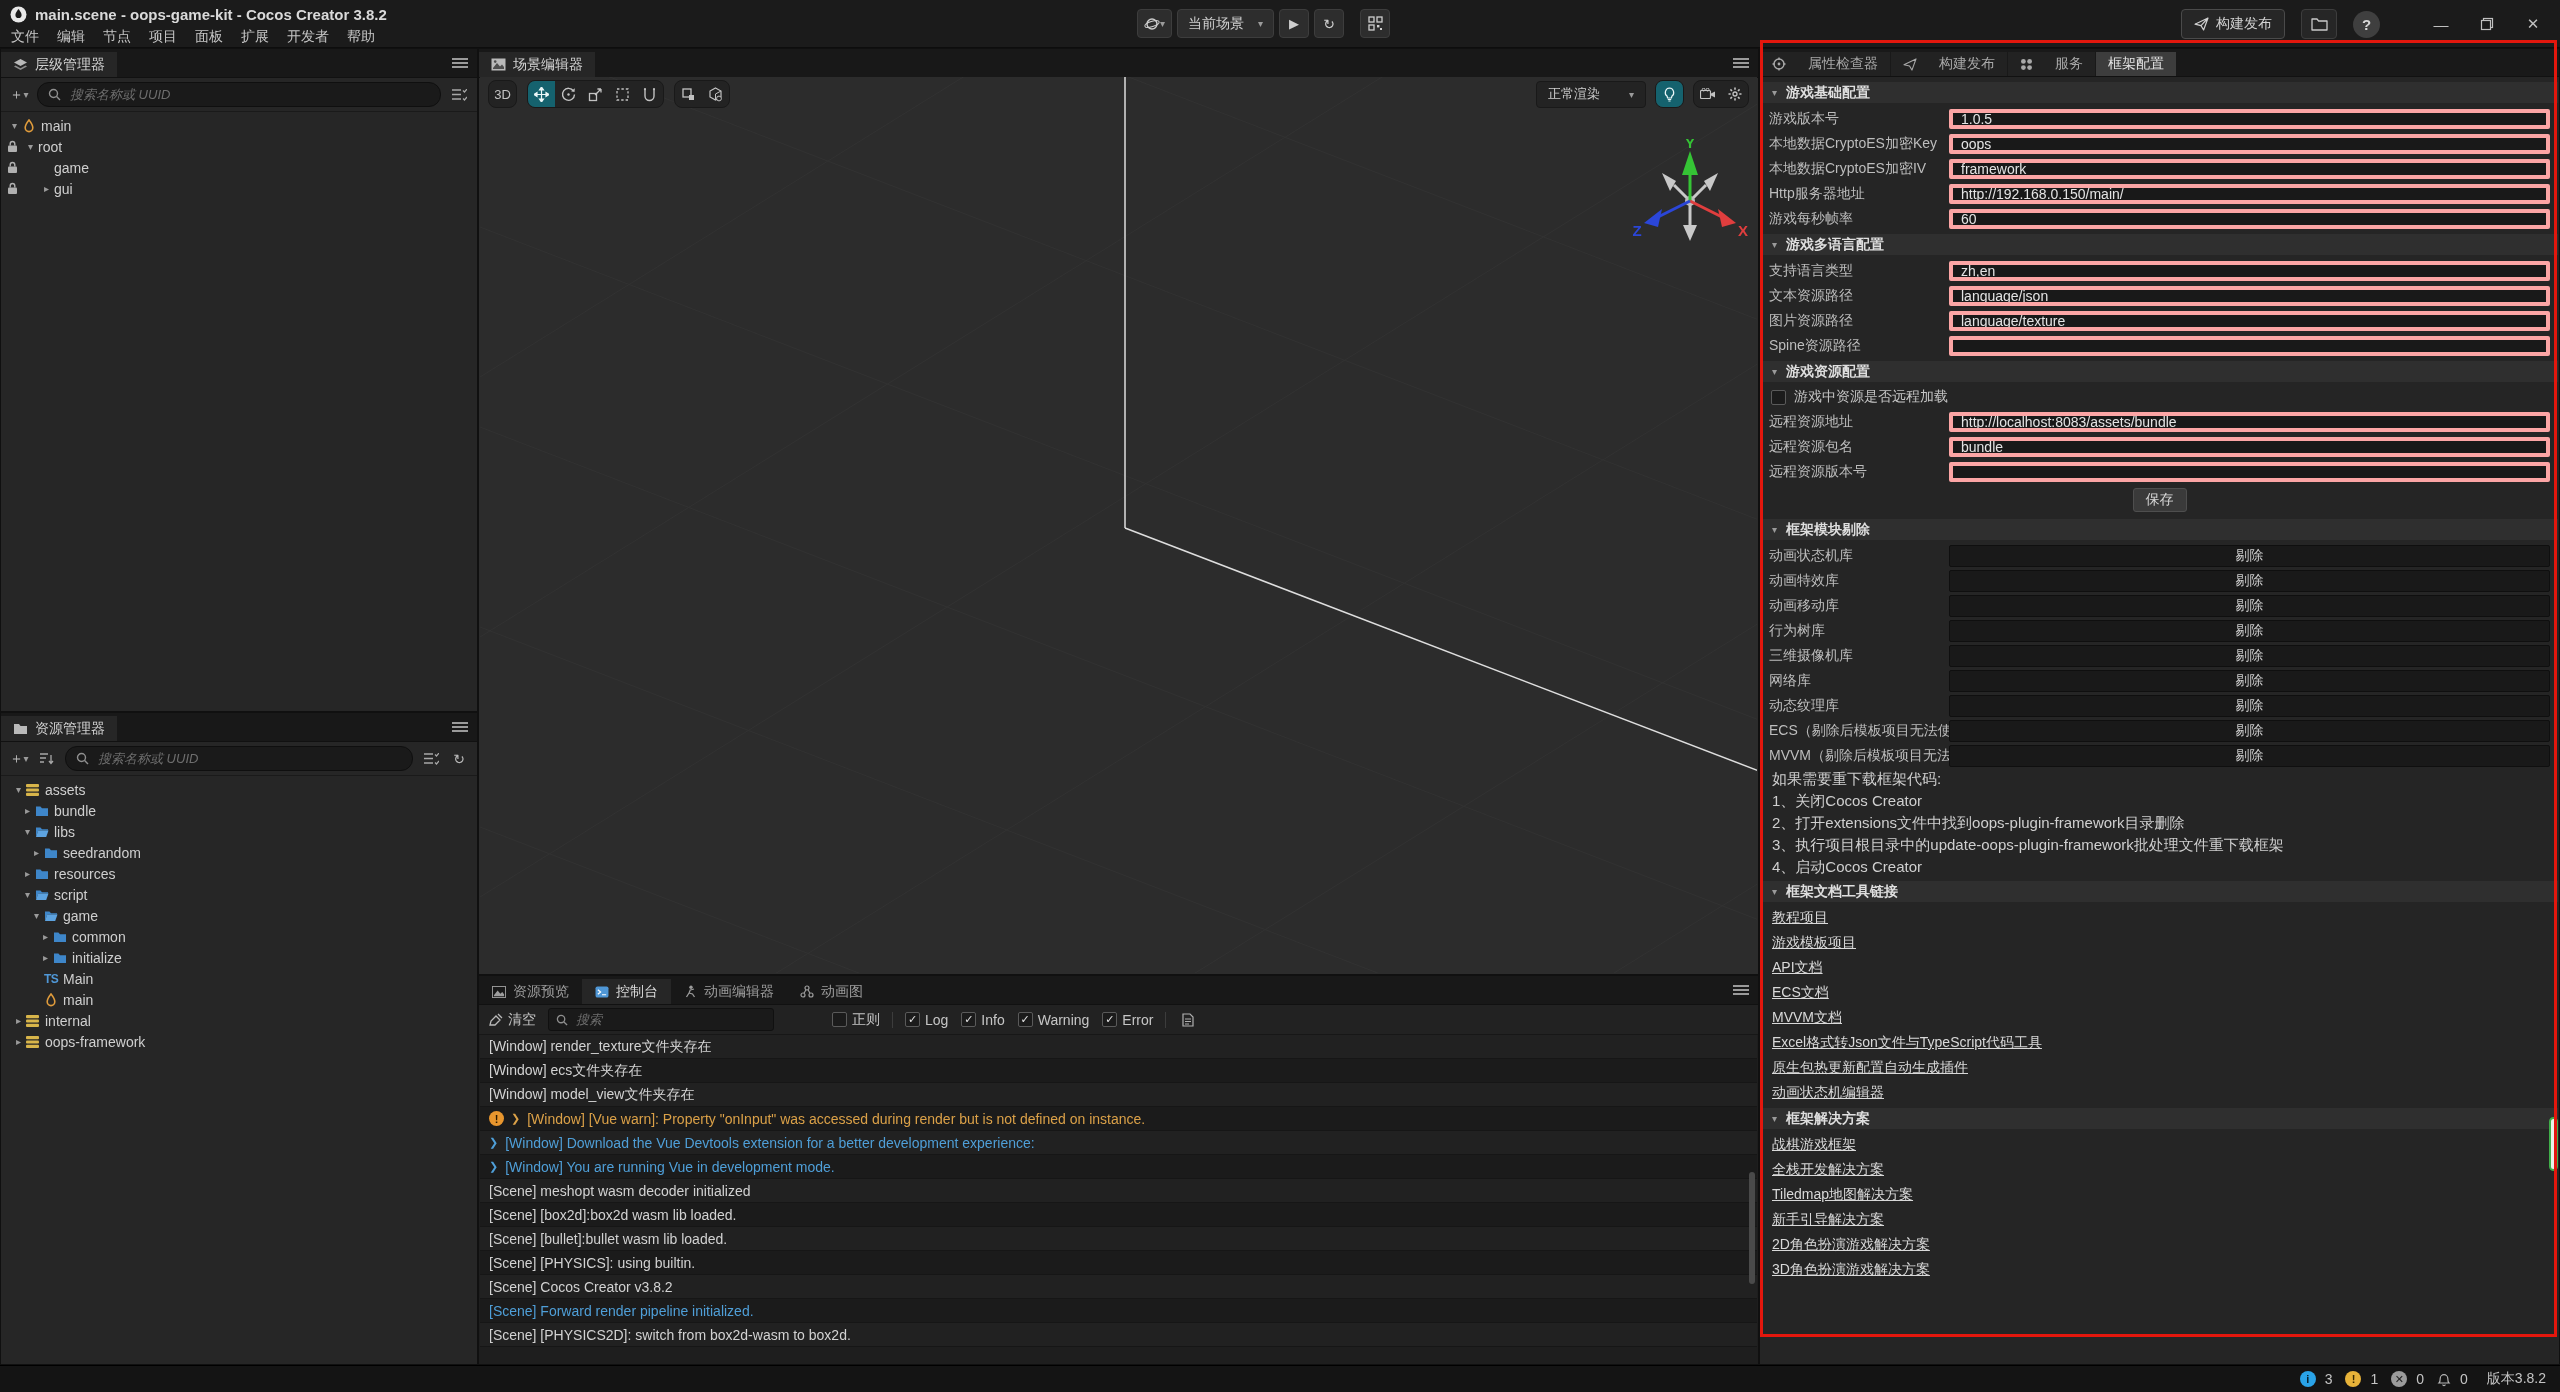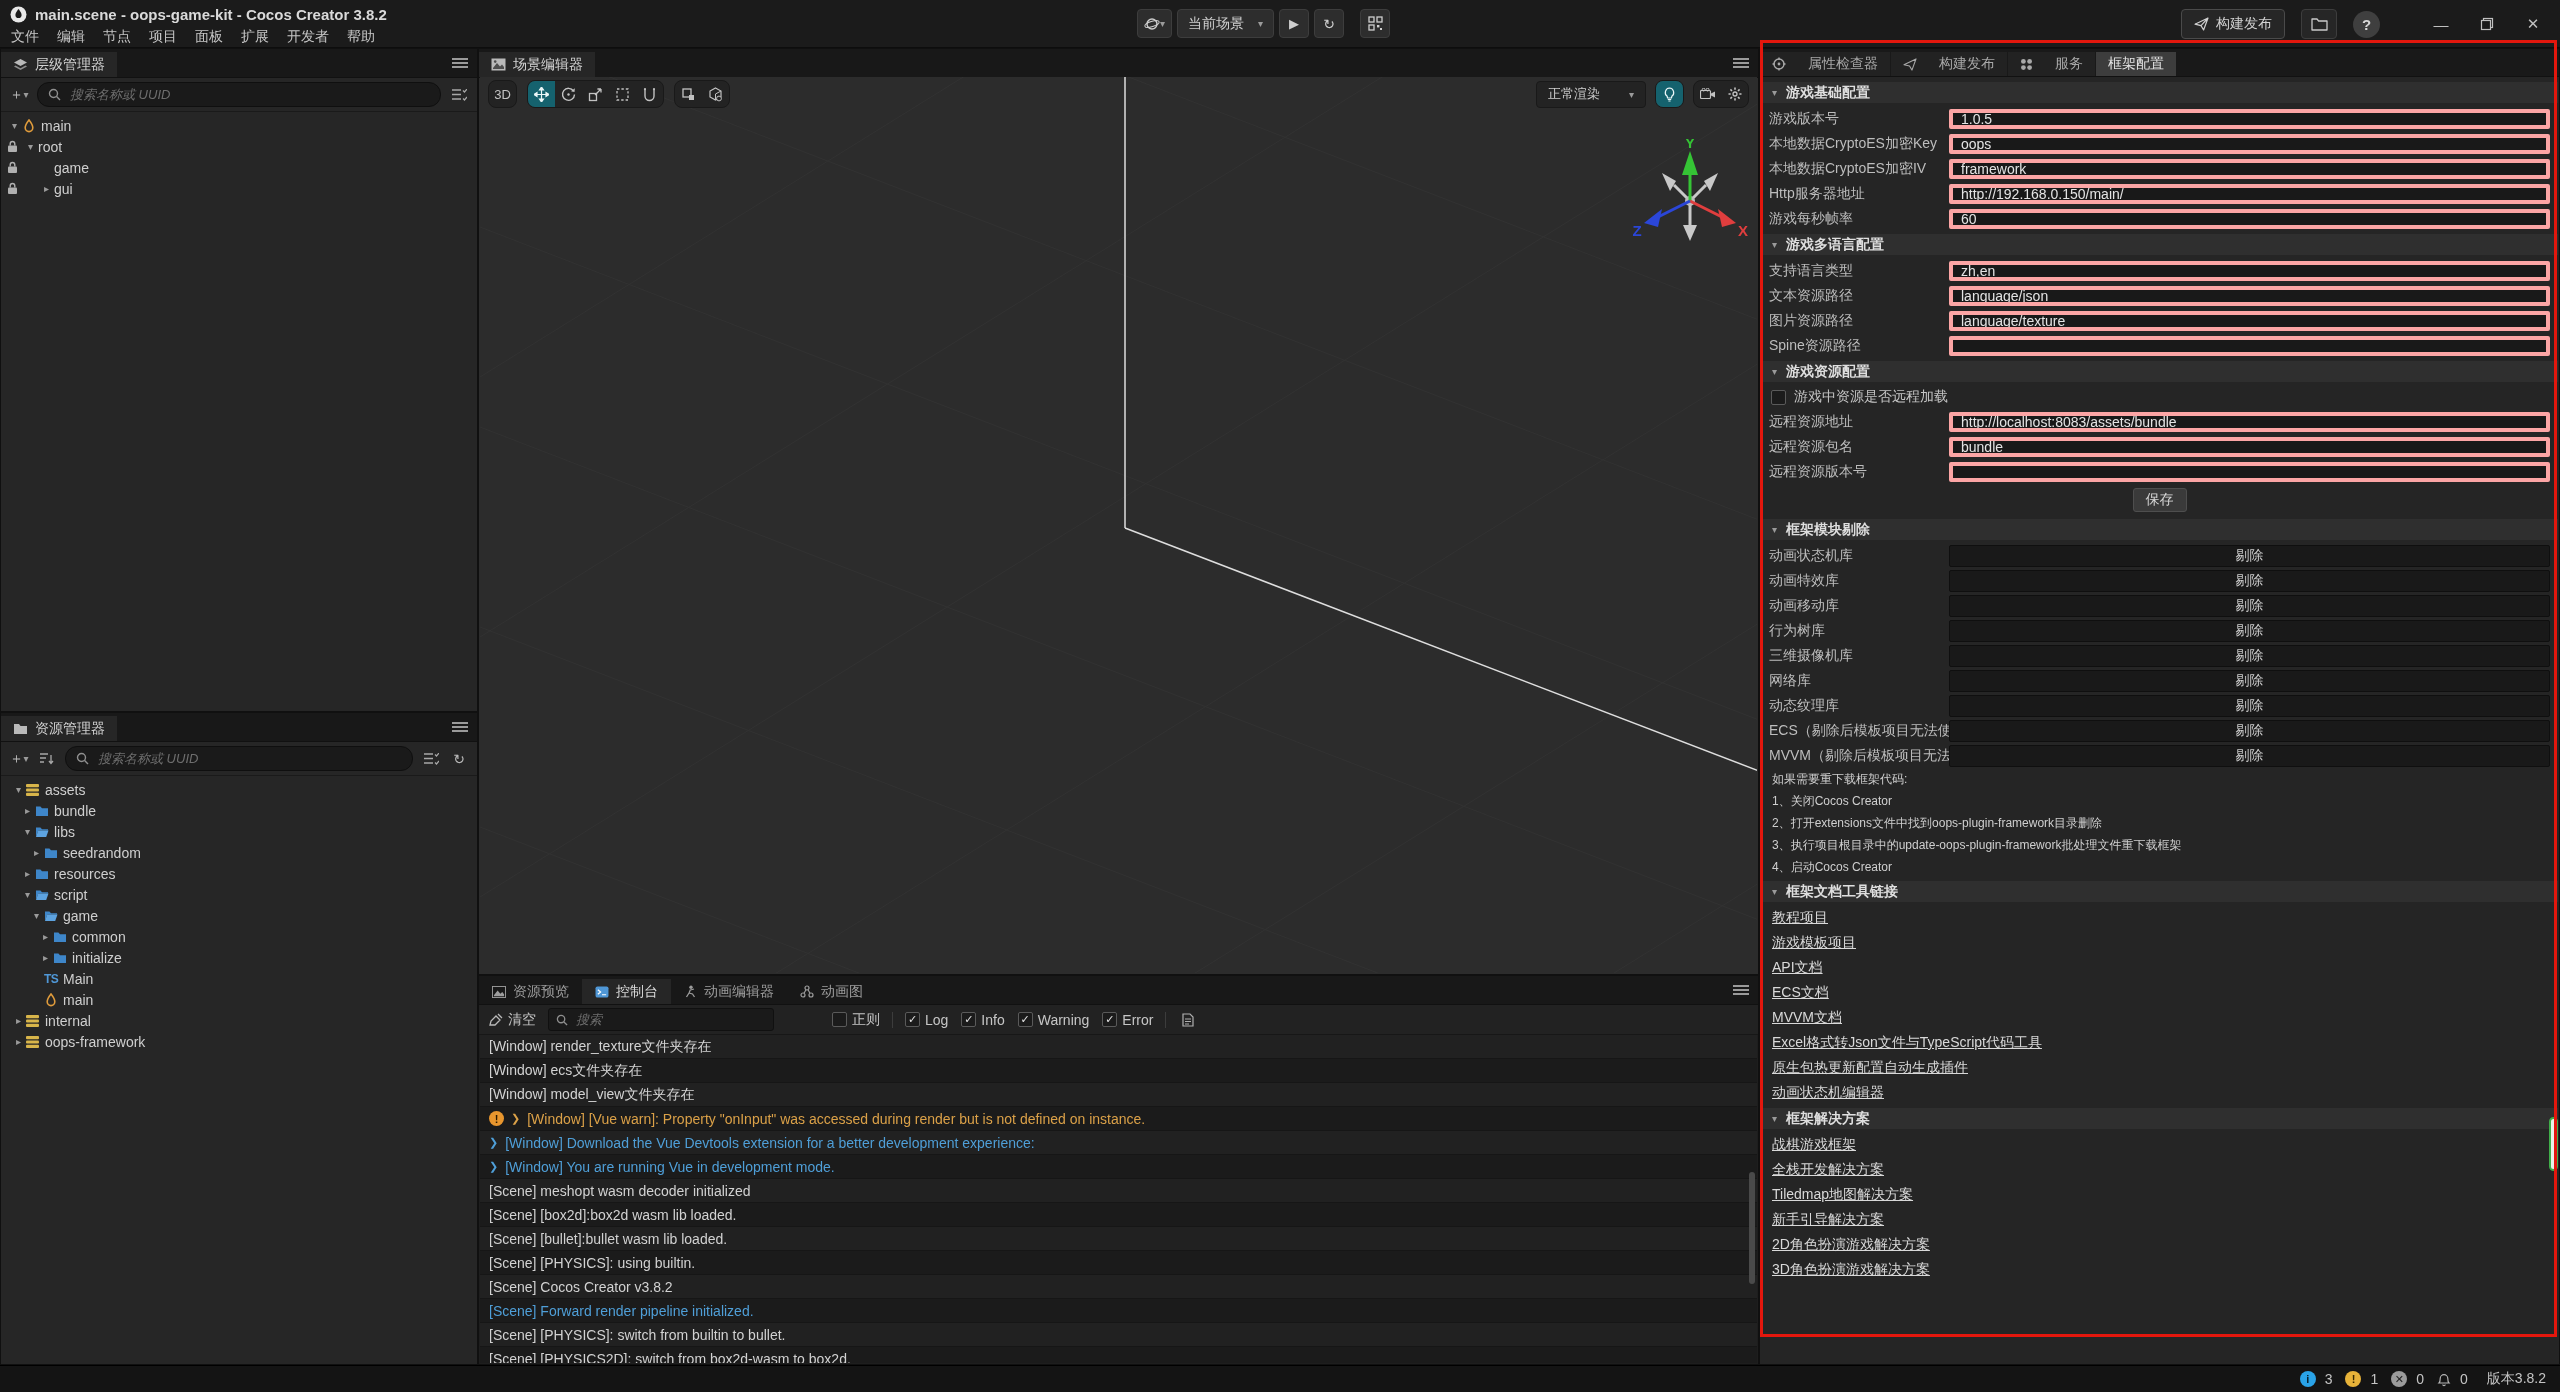--- a/index.html
+++ b/index.html
@@ -95,21 +95,21 @@
   .insp-body{position:absolute;left:1px;top:28px;right:1px;bottom:1px;overflow:hidden;padding-top:2px;}
   .sec-head{height:21px;background:#2f2f2f;display:flex;align-items:center;gap:9px;padding:0 11px;font-size:14px;font-weight:bold;color:#dedede;margin:3px 0;}
   .sec-chev{color:#9a9a9a;font-size:10px;font-weight:normal;}
   .irow{display:flex;align-items:center;height:25px;padding:0 8px;}
   .ilbl{width:180px;flex-shrink:0;font-size:14px;color:#bdbdbd;white-space:nowrap;}
   .iinp{flex:1;height:20px;background:#191919;border:4px solid #fca5a5;border-radius:2px;color:#e4e4e4;font-size:14px;padding:0 8px;font-family:inherit;outline:none;box-sizing:border-box;}
   .modbar{flex:1;height:20px;background:#191919;border:1px solid #0f0f0f;border-radius:2px;display:flex;align-items:center;justify-content:center;font-size:14px;color:#cdcdcd;cursor:pointer;}
   .checkrow{display:flex;align-items:center;gap:8px;height:24px;padding:0 10px;color:#c4c4c4;}
   .saverow{height:32px;display:flex;align-items:center;justify-content:center;}
   .save-btn{background:#3a3a3a;border:1px solid #4e4e4e;border-radius:3px;color:#d8d8d8;font-size:14px;padding:2px 12px;cursor:pointer;}
-  .note{padding:0 11px;font-size:12px;color:#cfcfcf;height:22px;line-height:22px;white-space:nowrap;}
+  .note{padding:0 11px;font-size:15px;color:#cfcfcf;height:22px;line-height:22px;white-space:nowrap;}
   .ilink{margin:0 11px;height:25px;line-height:25px;font-size:14px;color:#d9d9d9;text-decoration:underline;cursor:pointer;width:max-content;white-space:nowrap;}
   .insp-scroll{position:absolute;right:1px;top:1068px;width:9px;height:54px;background:#e9f3e8;border:2px solid #3fae49;border-radius:5px;box-sizing:border-box;}
 
   
   .statusbar{position:absolute;left:0;top:1365px;width:2560px;height:27px;background:#141414;border-top:1px solid #000;
      display:flex;align-items:center;justify-content:flex-end;gap:9px;padding-right:14px;box-sizing:border-box;font-size:14px;color:#c4c4c4;}
   .badge{width:16px;height:16px;border-radius:50%;display:flex;align-items:center;justify-content:center;font-size:11px;font-weight:bold;flex-shrink:0;}
   .b-info{background:#2aa3e8;color:#06222f;}
   .b-warn{background:#e8b339;color:#3a2a00;}
   .b-err{background:#9b9b9b;color:#222;}
@@ -749,23 +749,20 @@
       <div class="logrow t-log">
         <span>[Scene] [PHYSICS]: using builtin.</span>
       </div>
       <div class="logrow t-log">
         <span>[Scene] Cocos Creator v3.8.2</span>
       </div>
       <div class="logrow t-info">
         <span>[Scene] Forward render pipeline initialized.</span>
       </div>
       <div class="logrow t-log">
-        <span>[Scene] [PHYSICS]: switch from builtin to bullet.</span>
-      </div>
-      <div class="logrow t-log">
         <span>[Scene] [PHYSICS2D]: switch from box2d-wasm to box2d.</span>
       </div>
     </div>
   <div class="console-scroll"></div>
 </div>
 
 <div class="panel" id="inspector">
   <div class="insp-tabs" id="insp-tabs">
       <div class="itab">
         <span>

